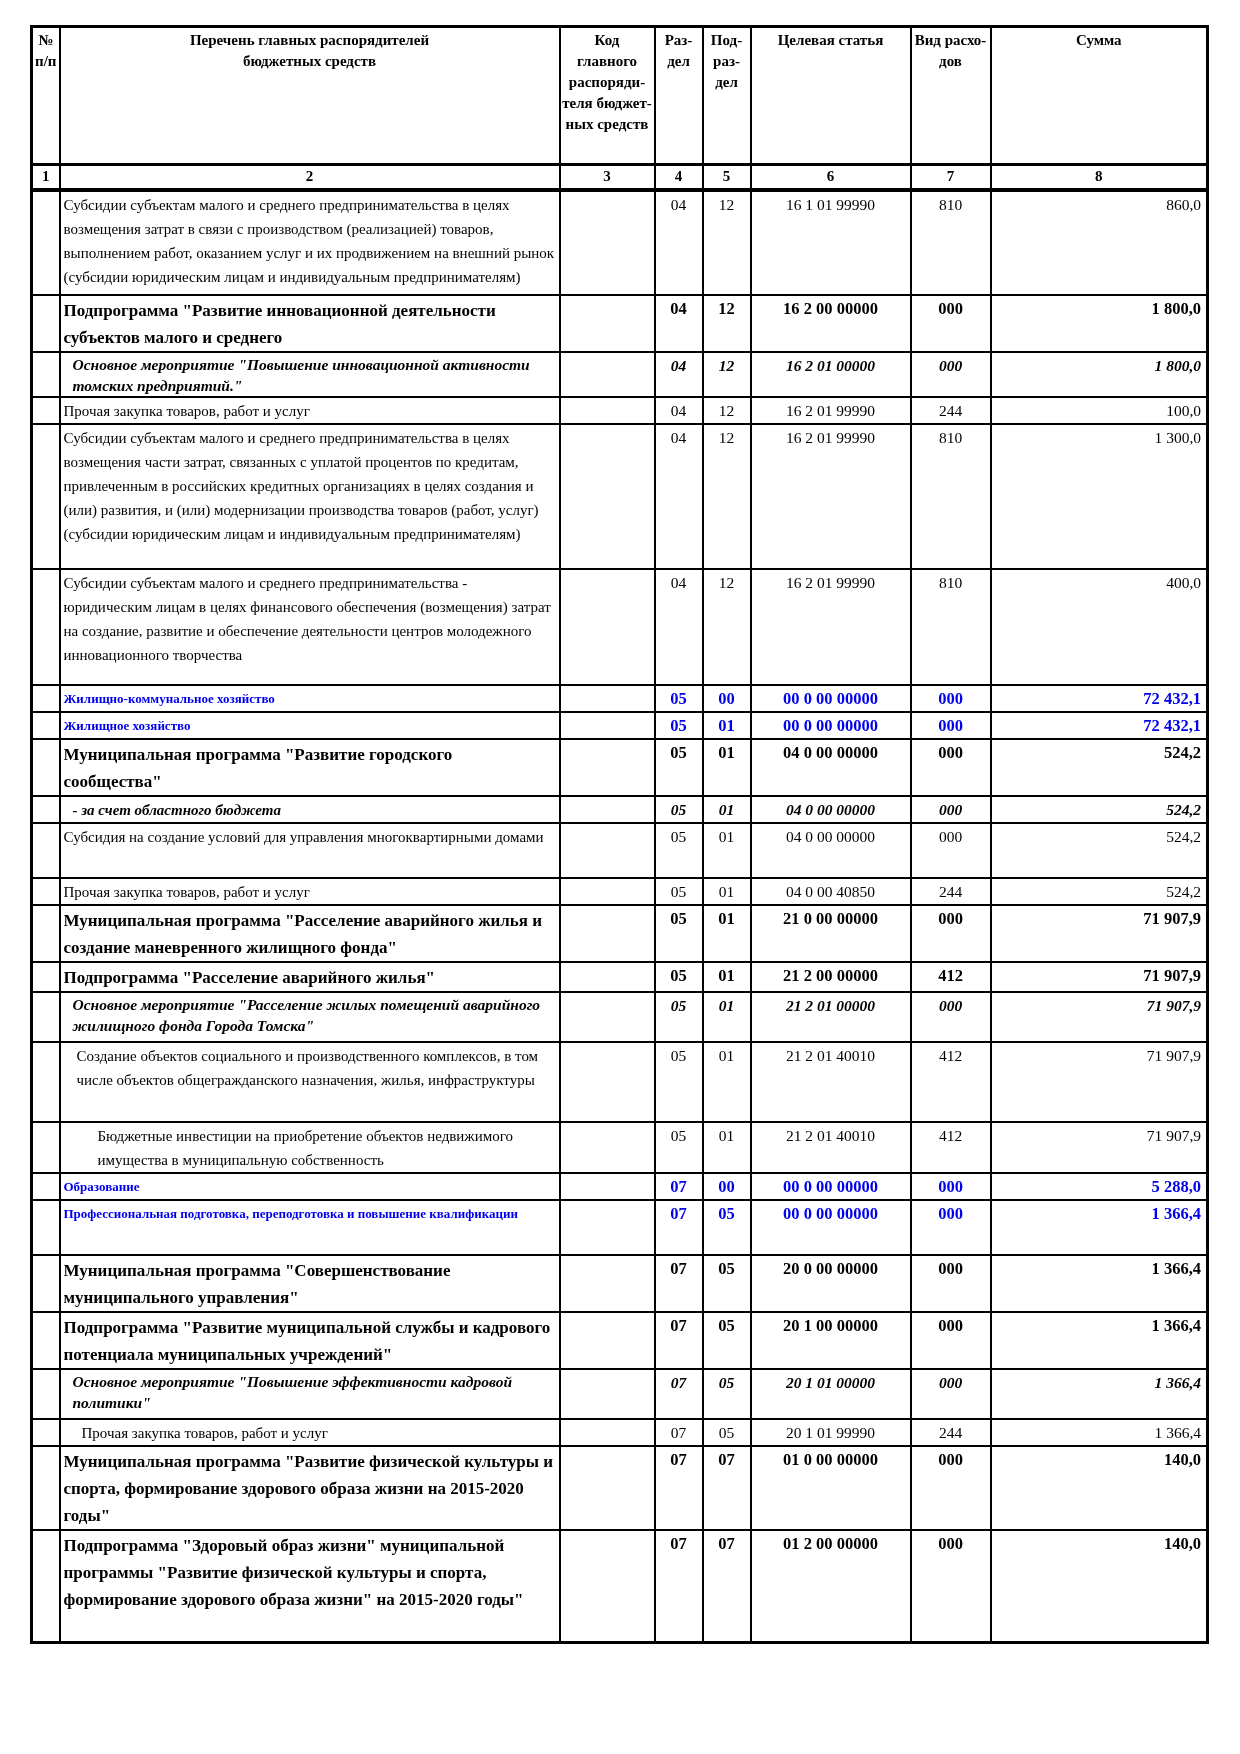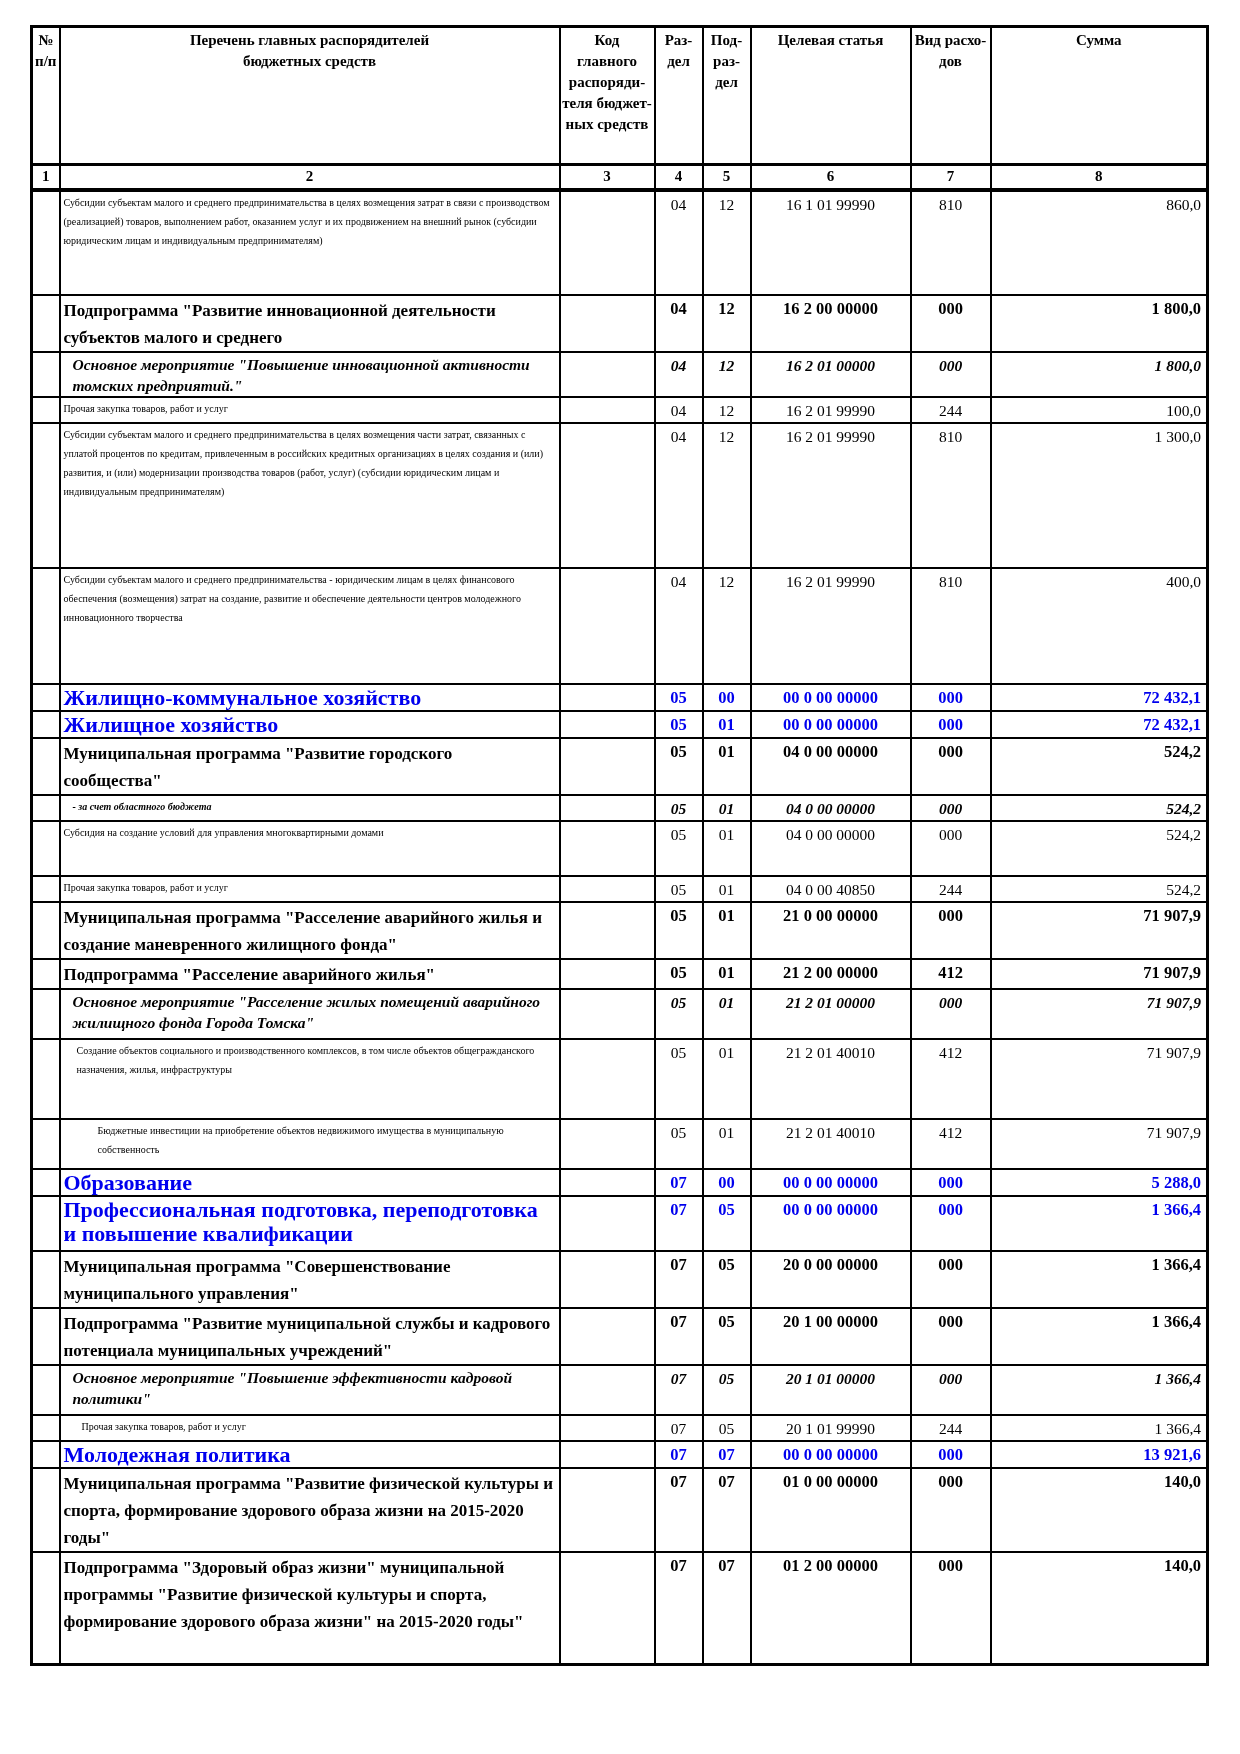--- a/index.html
+++ b/index.html
@@ -20,30 +20,30 @@
   thead tr.head th{
     height:133px;font-weight:bold;font-size:15px;line-height:21px;
     text-align:center;white-space:pre-line;vertical-align:top;padding-top:2px;
     border-bottom:3px solid #000;
   }
   thead tr.nums td{
     height:22px;font-weight:bold;font-size:15px;line-height:20px;
     text-align:center;border-bottom:4px solid #000;
   }
   td.c-num{text-align:center;}
-  td.c-name{text-align:left;padding:1px 4px 0 3px;font-size:10px;line-height:19px;}
+  td.c-name{text-align:left;padding:1px 4px 0 3px;font-size:15px;line-height:24px;}
   td.c-code{text-align:center;font-size:15.5px;line-height:21px;padding-top:2px;}
   td.c-sum{text-align:right;font-size:15.5px;line-height:21px;padding:2px 5px 0 18px;}
 
   tr.program td{font-weight:bold;}
   tr.program td.c-name{font-size:17px;line-height:27px;}
   tr.program td.c-code, tr.program td.c-sum{font-size:16.5px;}
 
   tr.section td{font-weight:bold;color:var(--section-color,#0000EE);}
-  tr.section td.c-name{font-size:22px;line-height:24px;}
+  tr.section td.c-name{font-size:13px;line-height:24px;}
   tr.section td.c-code, tr.section td.c-sum{font-size:16.5px;}
 
   tr.measure td{font-weight:bold;font-style:italic;}
   tr.measure td.c-name{font-size:15.5px;line-height:21px;}
 
   tr.note td{font-style:italic;font-weight:bold;}
 </style>
 </head>
 <body>
 
@@ -315,30 +315,20 @@
         <tr class="item" style="height: 26px;">
           <td class="c-num"></td>
           <td class="c-name" style="padding-left: 21px;">Прочая закупка товаров, работ и услуг</td>
           <td class="c-code"></td>
           <td class="c-code">07</td>
           <td class="c-code">05</td>
           <td class="c-code">20 1 01 99990</td>
           <td class="c-code">244</td>
           <td class="c-sum">1 366,4</td>
         </tr>
-        <tr class="section" style="height: 26px;">
-          <td class="c-num"></td>
-          <td class="c-name">Молодежная политика</td>
-          <td class="c-code"></td>
-          <td class="c-code">07</td>
-          <td class="c-code">07</td>
-          <td class="c-code">00 0 00 00000</td>
-          <td class="c-code">000</td>
-          <td class="c-sum">13 921,6</td>
-        </tr>
         <tr class="program" style="height: 80px;">
           <td class="c-num"></td>
           <td class="c-name">Муниципальная программа "Развитие физической культуры и спорта, формирование здорового образа жизни на 2015-2020 годы"</td>
           <td class="c-code"></td>
           <td class="c-code">07</td>
           <td class="c-code">07</td>
           <td class="c-code">01 0 00 00000</td>
           <td class="c-code">000</td>
           <td class="c-sum">140,0</td>
         </tr>

